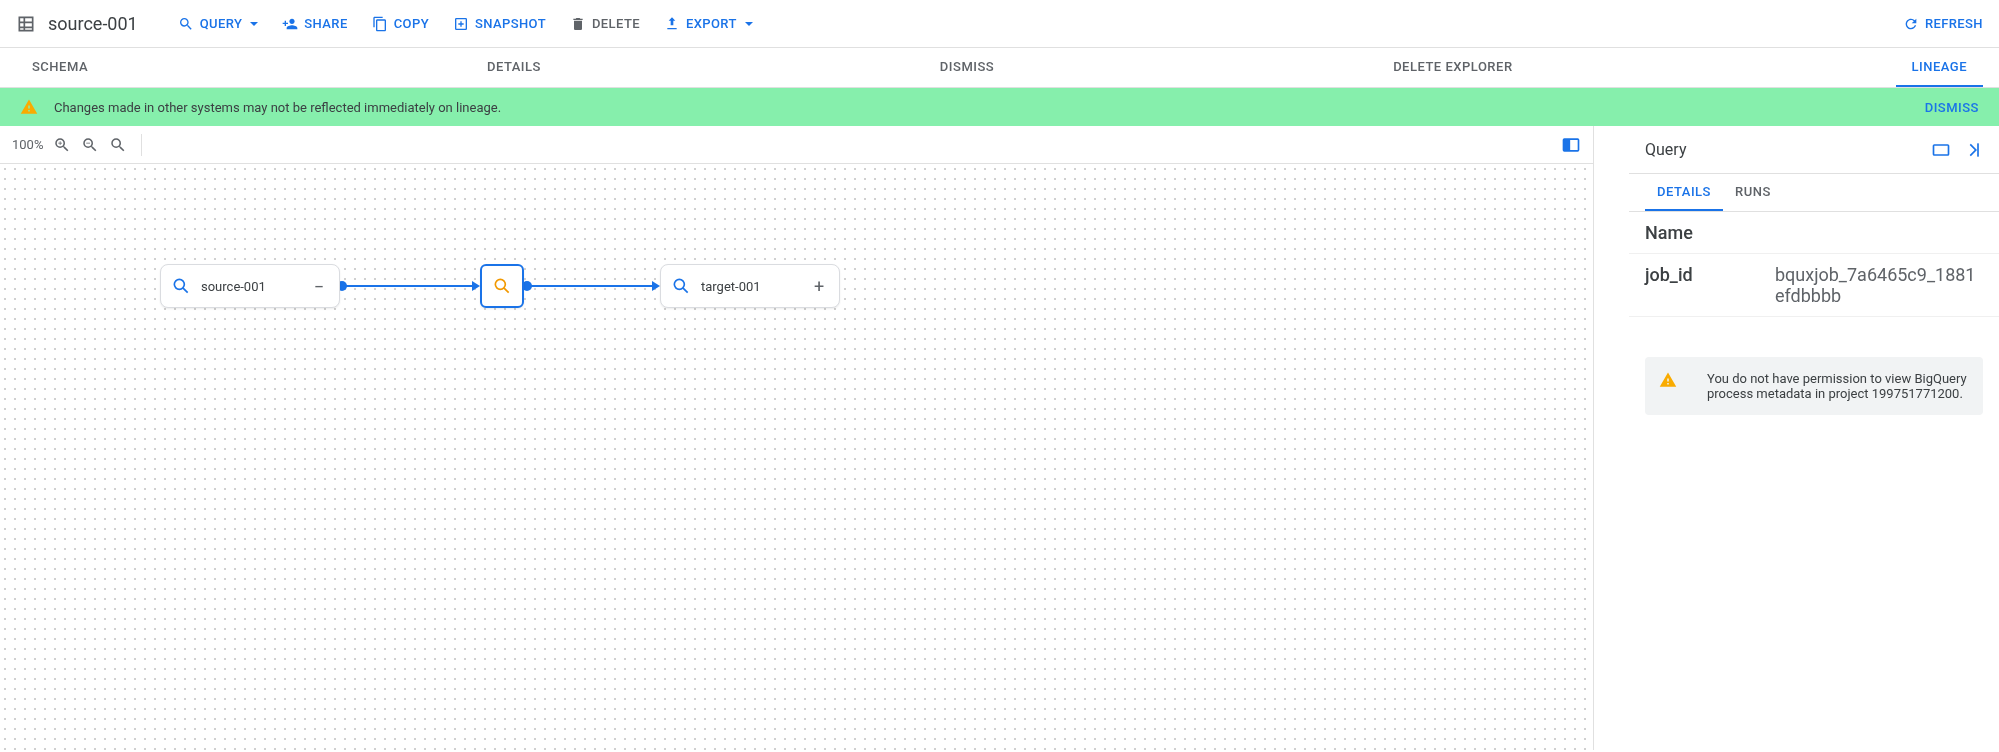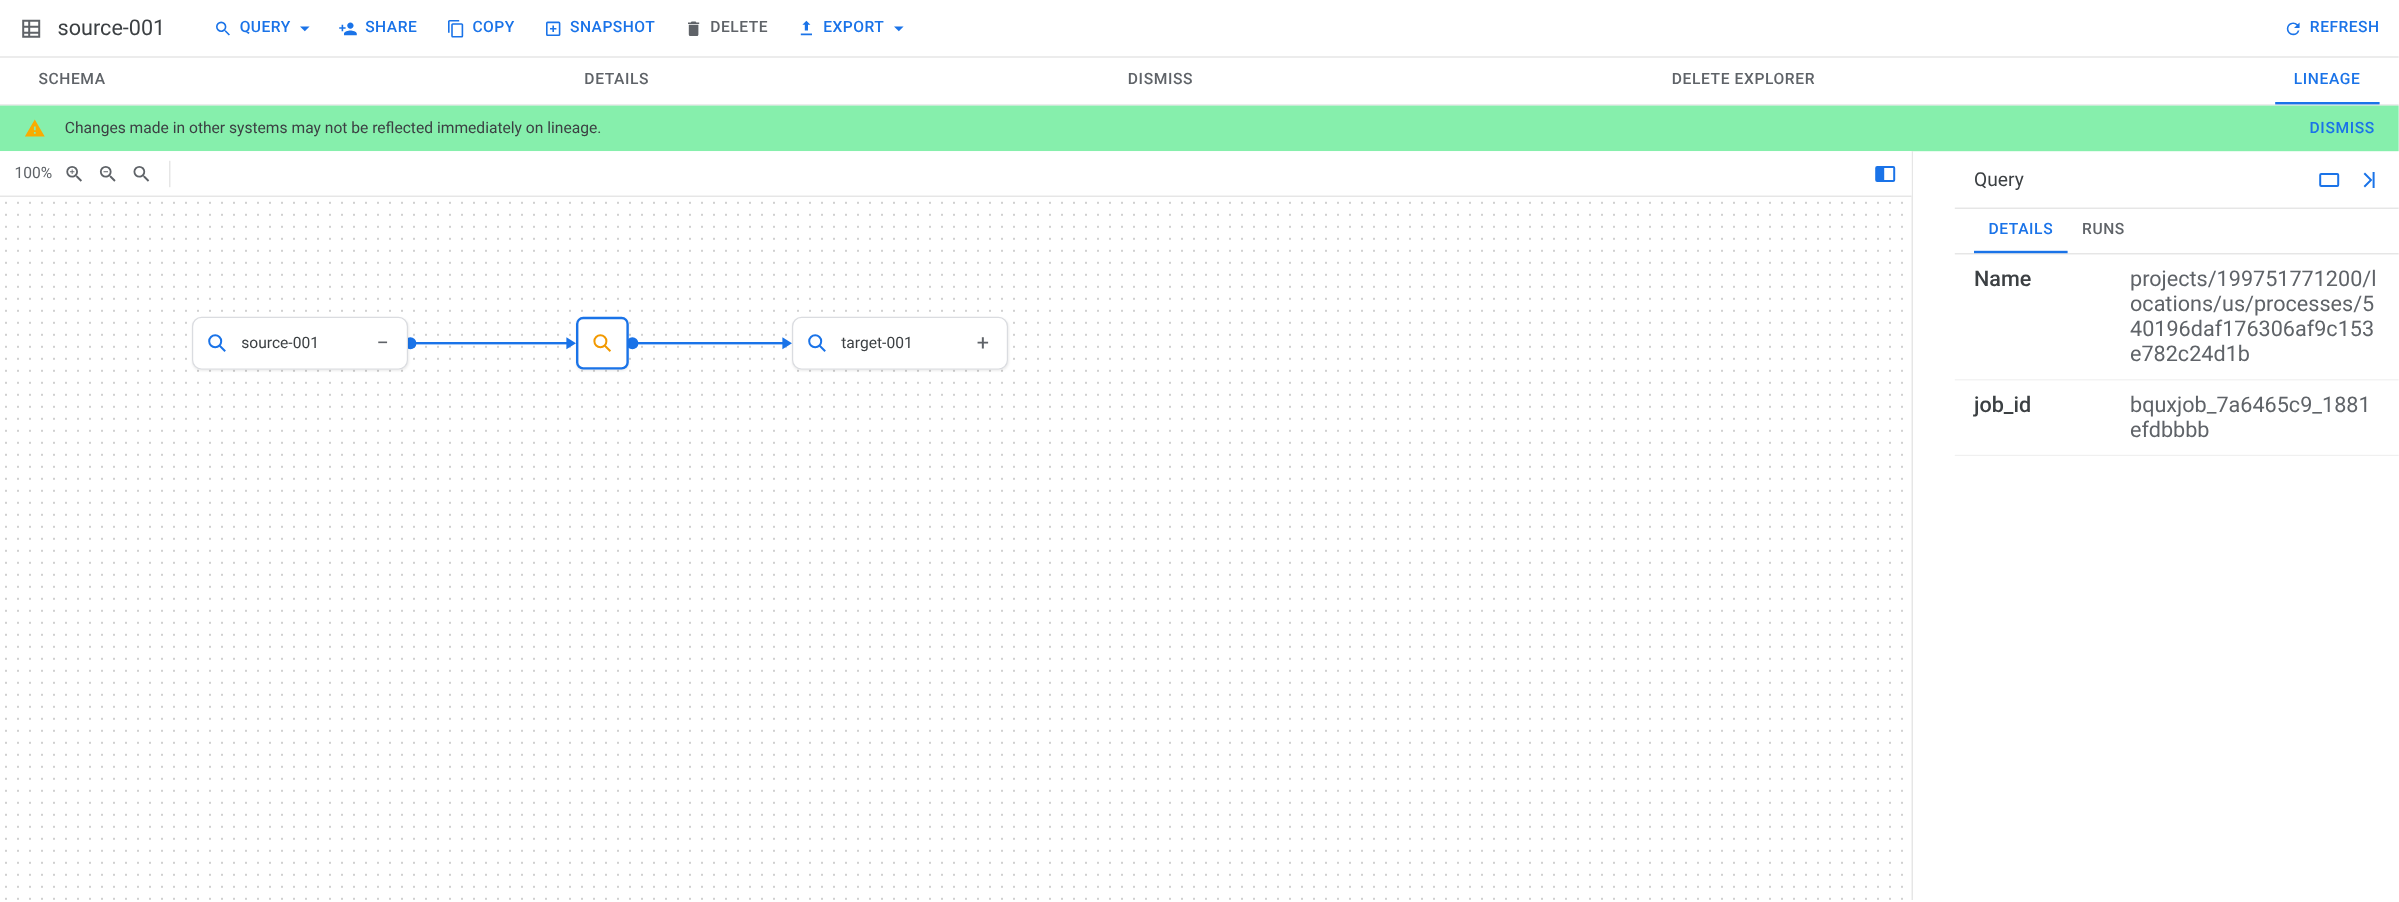--- a/index.html
+++ b/index.html
@@ -250,22 +250,29 @@
           </svg>
         </span>
     </div>
     <div class="side-tabs">
       <div class="side-tab active">DETAILS</div>
       <div class="side-tab">RUNS</div>
     </div>
     <div class="props">
       <div class="prop-row">
         <span class="prop-key">Name</span>
-        <span class="prop-val">projects/199751771200/locations/us/processes/540196daf176306af9c153e782c24d1b</span>
       </div>
       <div class="prop-row">
         <span class="prop-key">job_id</span>
         <span class="prop-val">bquxjob_7a6465c9_1881efdbbbb</span>
       </div>
     </div>
+    <div class="side-warning">
+      <span class="warning-icon">
+          <svg viewBox="0 0 24 24" width="18" height="18" fill="#f9ab00">
+            <path d="M1 21h22L12 2 1 21zm12-3h-2v-2h2v2zm0-4h-2v-4h2v4z"></path>
+          </svg>
+        </span>
+      <span>You do not have permission to view BigQuery process metadata in project 199751771200.</span>
+    </div>
   </div>
 
 </div>
 
 </body></html>

